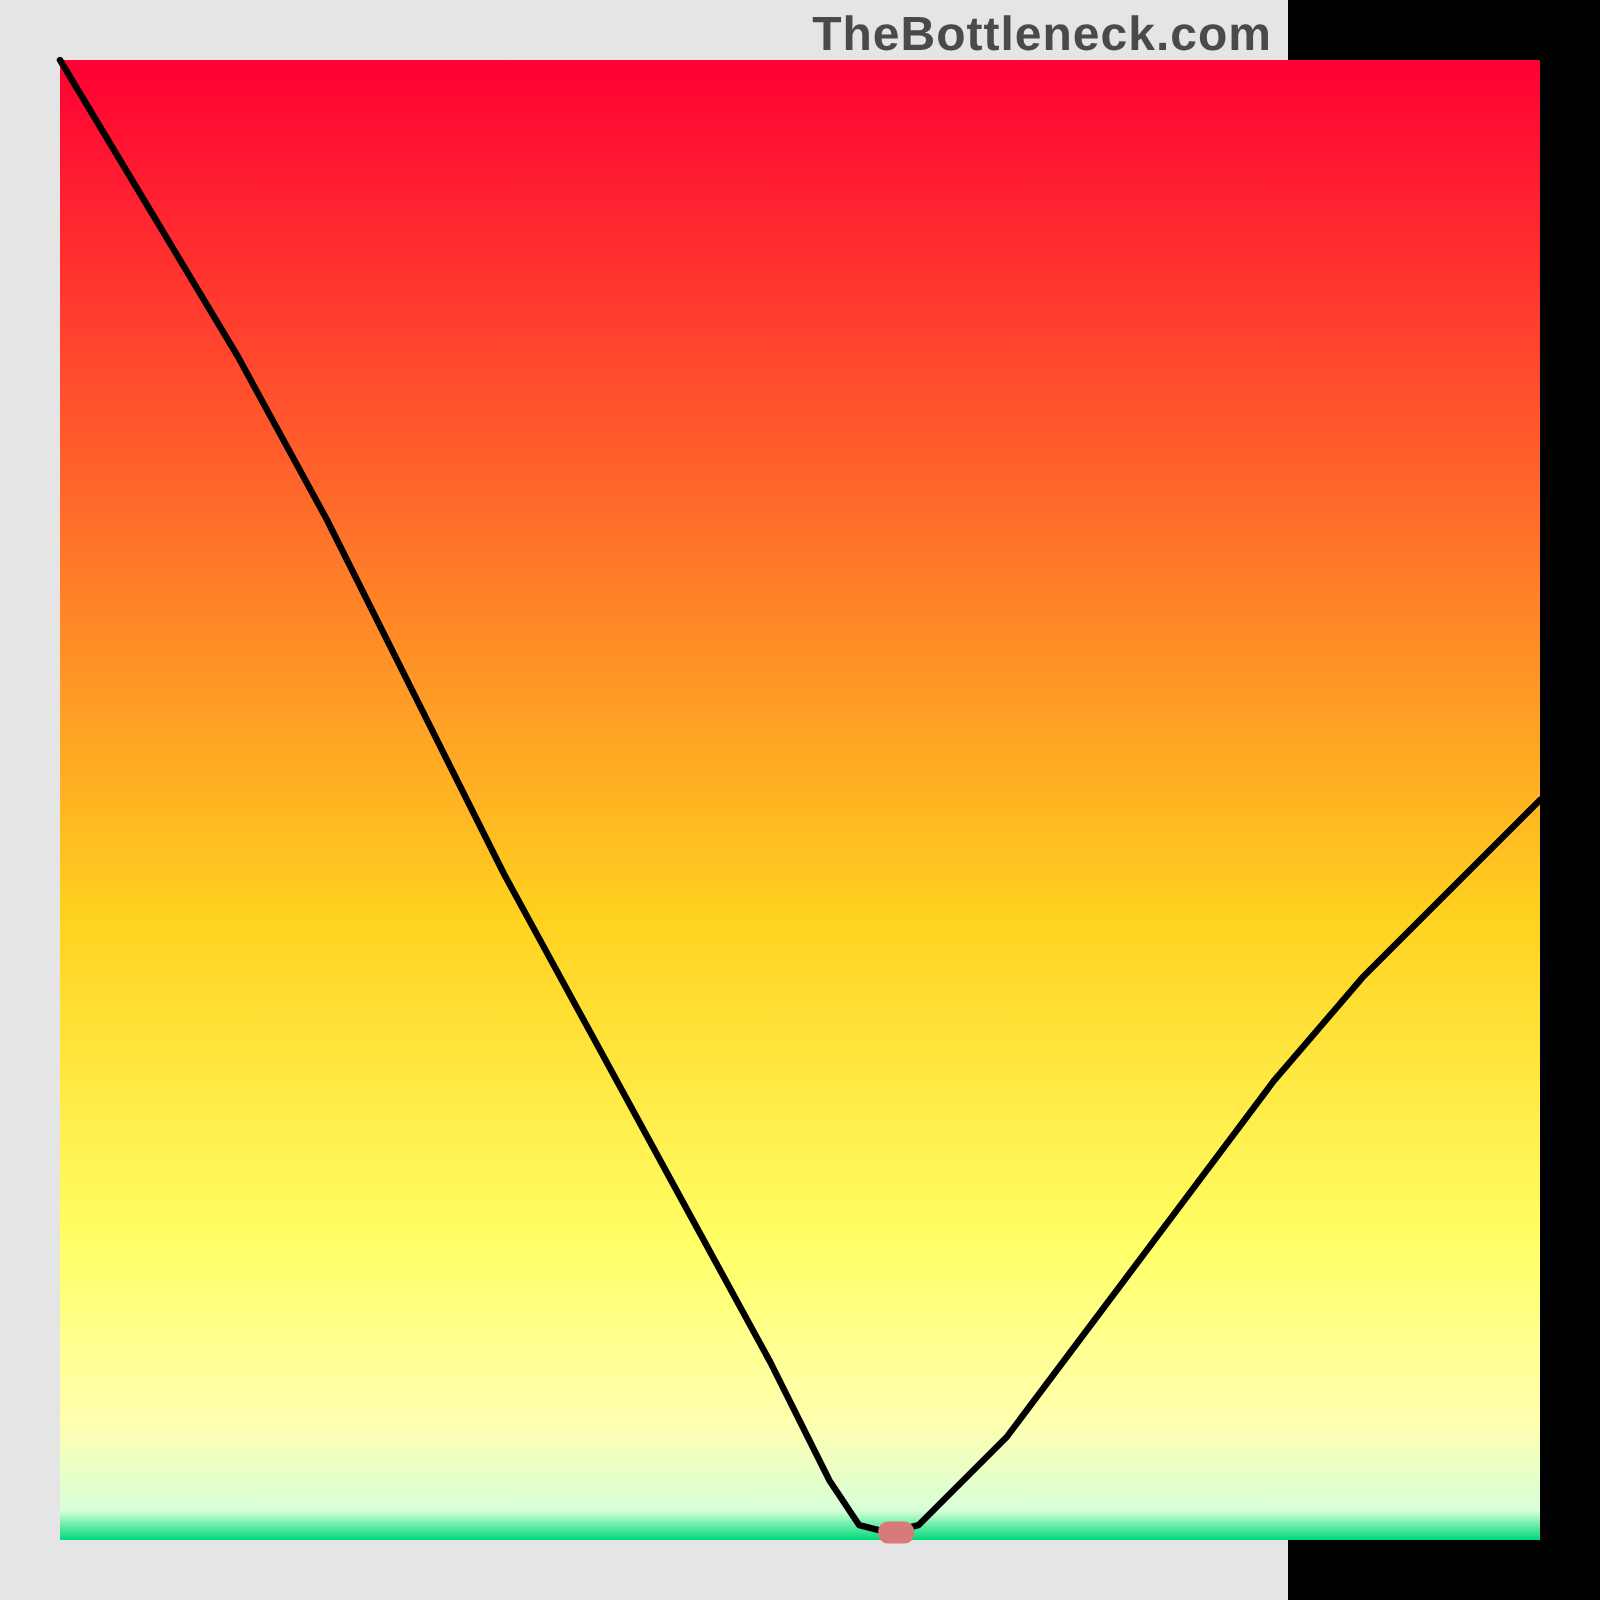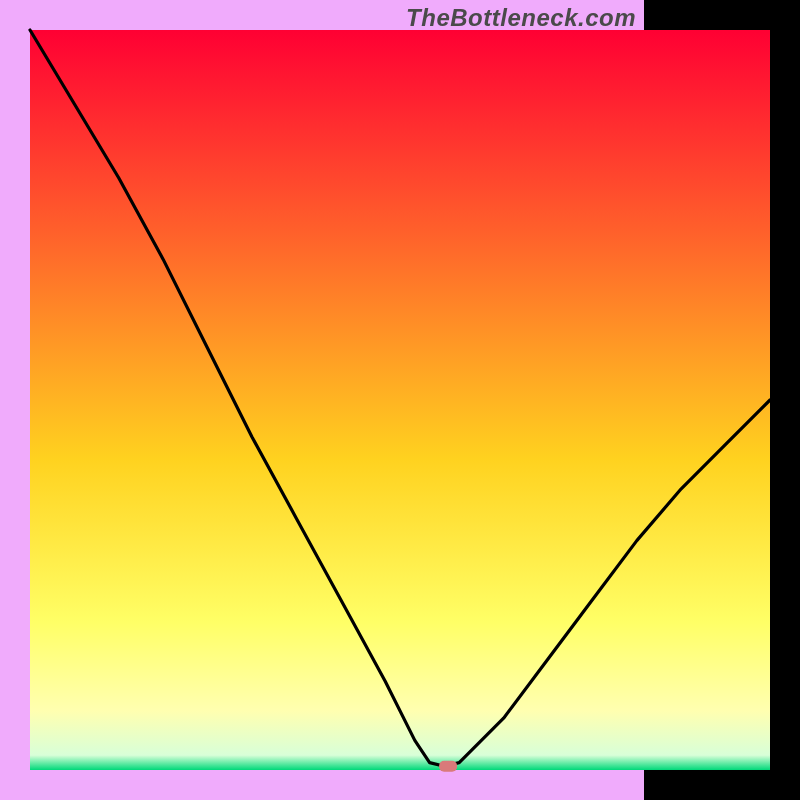--- a/index.html
+++ b/index.html
@@ -7,22 +7,21 @@
     padding: 0;
     width: 800px;
     height: 800px;
     overflow: hidden;
     background: #000;
   }
   .frame {
     position: relative;
     width: 644px;
     height: 800px;
-    background: #f0abfc;
-    font-style: italic;
+    background: #e5e5e5;
   }
   .watermark {
     position: absolute;
     top: 4px;
     right: 8px;
     color: #4a4a4a;
     font-family: Arial, Helvetica, sans-serif;
     font-size: 24px;
     font-weight: bold;
     letter-spacing: 0.5px;

